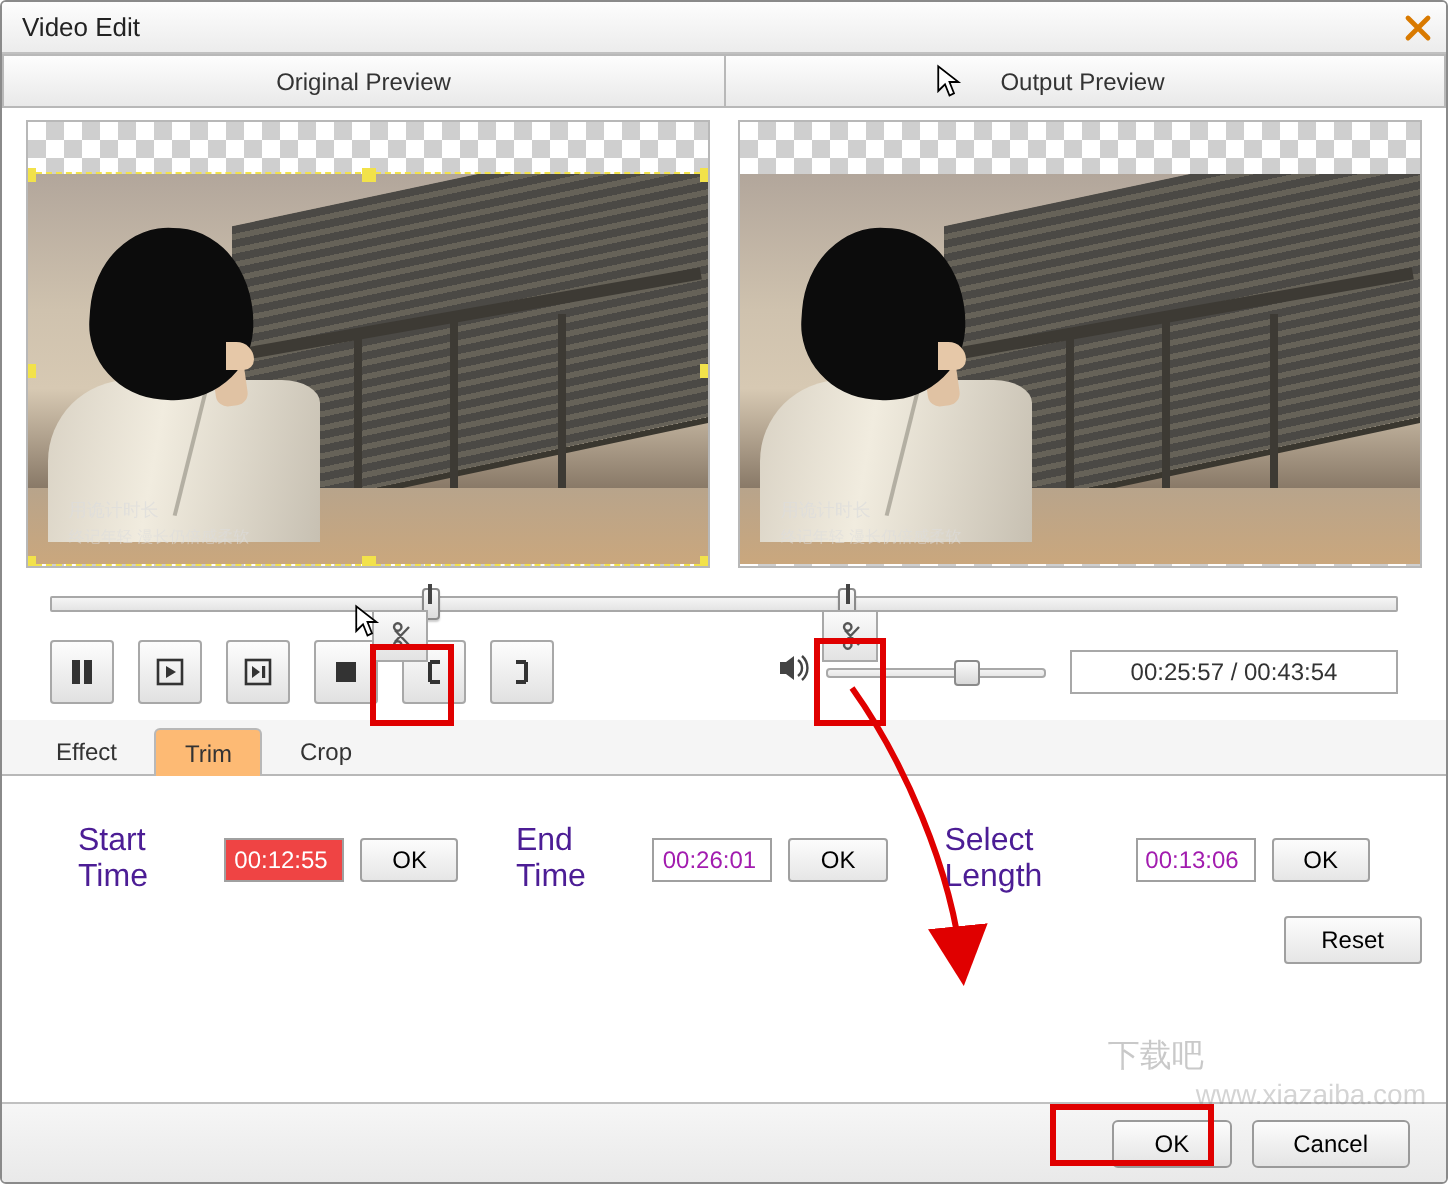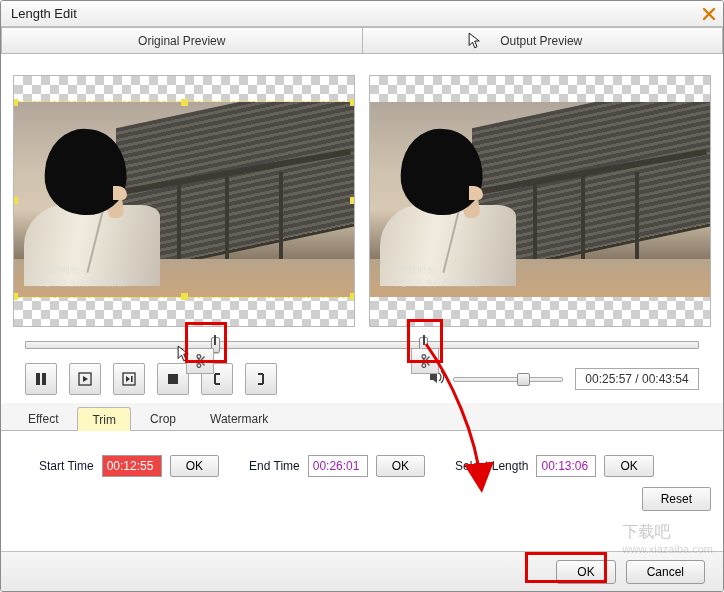--- a/index.html
+++ b/index.html
@@ -7,21 +7,21 @@
 
   .titlebar { height: 26px; background: linear-gradient(#fdfdfd,#ececec); border-bottom: 1px solid #c0c0c0; display: flex; align-items: center; padding: 0 6px 0 10px; }
   .titlebar .title { font-size: 13px; color: #222; flex: 1; }
   .close { width: 16px; height: 16px; display: flex; align-items: center; justify-content: center; cursor: pointer; }
 
   .previews-header { display: flex; height: 27px; }
   .ph-cell { flex: 1; display: flex; align-items: center; justify-content: center; font-size: 12px; color: #333; background: linear-gradient(#fdfdfd,#e9e9e9); border: 1px solid #b8b8b8; }
   .ph-cell + .ph-cell { border-left: none; }
 
   .previews { display: flex; gap: 14px; padding: 6px 12px 6px 12px; }
-  .preview-box { flex: 1; height: 252px; position: relative; background-color: #fff; background-size: 18px 18px; background-position: 0 0, 9px 9px; border: 1px solid #b8b8b8; overflow: hidden; margin-top: 15px; }
+  .preview-box { flex: 1; height: 224px; position: relative; background-color: #fff; background-size: 18px 18px; background-position: 0 0, 9px 9px; border: 1px solid #b8b8b8; overflow: hidden; }
   .checker { background-image: linear-gradient(45deg,#cfcfcf 25%,transparent 25%,transparent 75%,#cfcfcf 75%,#cfcfcf), linear-gradient(45deg,#cfcfcf 25%,#fff 25%,#fff 75%,#cfcfcf 75%,#cfcfcf); background-size: 18px 18px; background-position: 0 0, 9px 9px; }
 
   .crop-marquee { position: absolute; left: 0px; top: 26px; right: 0px; height: 195px; outline: 1px dashed #f2e24a; pointer-events: none; }
   .handle { position: absolute; width: 7px; height: 7px; background: #f2e24a; }
   .h-tl { left: -3px; top: -3px; } .h-tr { right: -3px; top: -3px; }
   .h-bl { left: -3px; bottom: -3px; } .h-br { right: -3px; bottom: -3px; }
   .h-tm { left: calc(50% - 3px); top: -3px; } .h-bm { left: calc(50% - 3px); bottom: -3px; }
   .h-ml { left: -3px; top: calc(50% - 3px); } .h-mr { right: -3px; top: calc(50% - 3px); }
 
   .video { position: absolute; left: 0; right: 0; top: 26px; height: 195px; background: linear-gradient(180deg,#b2a69b 0%, #cfc2ae 35%, #d7c9b3 55%, #7b6b5a 85%); overflow: hidden; }
@@ -57,50 +57,50 @@
   .rb2 { left: 406px; top: 318px; width: 36px; height: 44px; }
   .rb3 { left: 524px; top: 551px; width: 82px; height: 31px; }
 
   .controls { display: flex; align-items: center; gap: 12px; padding: 12px 24px 8px 24px; }
   .btn-row { display: flex; gap: 12px; }
   .sq-btn { width: 32px; height: 32px; border: 1px solid #a8a8a8; background: linear-gradient(#fdfdfd,#e1e1e1); border-radius: 2px; display: flex; align-items: center; justify-content: center; cursor: pointer; }
   .spacer { flex: 1; }
   .vol { display: flex; align-items: center; gap: 6px; }
   .slider { width: 110px; height: 5px; border: 1px solid #a8a8a8; background: linear-gradient(#f3f3f3,#e7e7e7); position: relative; border-radius: 2px; }
   .slider .knob { position: absolute; top: -5px; left: 58%; width: 13px; height: 13px; background: linear-gradient(#fafafa,#d8d8d8); border: 1px solid #8a8a8a; border-radius: 2px; }
-  .time-box { width: 124px; height: 22px; border: 1px solid #a8a8a8; background: #fff; font-size: 12px; color: #333; display: flex; align-items: center; justify-content: center; }
+  .time-box { width: 164px; height: 22px; border: 1px solid #a8a8a8; background: #fff; font-size: 12px; color: #333; display: flex; align-items: center; justify-content: center; }
 
   .tabs { display: flex; height: 28px; align-items: flex-end; border-bottom: 1px solid #b8b8b8; padding: 0 12px; gap: 4px; background: #f5f5f5; }
   .tab { padding: 5px 14px 4px; font-size: 12px; color: #333; border: 1px solid transparent; border-bottom: none; border-radius: 3px 3px 0 0; cursor: pointer; }
-  .tab.active { background: #fef9c3; border-color: #b8b8b8; position: relative; top: 1px; z-index: 2; }
+  .tab.active { background: #fdba74; border-color: #b8b8b8; position: relative; top: 1px; z-index: 2; }
 
   .panel { background: #fff; padding: 24px 38px 10px; }
   .form-row { display: flex; align-items: center; gap: 8px; }
-  .lbl { font-size: 12px; color: #0f172a; }
+  .lbl { font-size: 16px; color: #4c1d95; }
   .tinput { width: 60px; height: 22px; font-size: 12px; padding: 0 4px; border: 1px solid #a0a0a0; background: #fff; color: #a21caf; }
   .okbtn { height: 22px; padding: 0 15px; font-size: 12px; border: 1px solid #a0a0a0; background: linear-gradient(#fcfcfc,#e6e6e6); border-radius: 2px; cursor: pointer; }
   .reset-row { display: flex; justify-content: flex-end; padding: 0 12px 2px; align-items: center; }
 
   .footer { position: absolute; left: 0; right: 0; bottom: 0; height: 40px; border-top: 1px solid #c0c0c0; background: linear-gradient(#f6f6f6,#e9e9e9); display: flex; align-items: center; justify-content: flex-end; gap: 10px; padding: 0 18px; }
   .fbtn { height: 24px; padding: 0 20px; font-size: 12px; border: 1px solid #9a9a9a; background: linear-gradient(#fcfcfc,#e4e4e4); border-radius: 3px; cursor: pointer; }
 
   .cursor { position: absolute; width: 18px; height: 18px; pointer-events: none; }
 
   .arrow-svg { position: absolute; pointer-events: none; }
 
   .sel-blue { color: #fff; background: #ef4444; }
 
   .watermark { position: absolute; right: 10px; bottom: 36px; font-size: 16px; color: #888; opacity: .45; font-family: SimSun, serif; pointer-events: none; }
-  .watermark small { font-size: 11px; display: block; text-align: center; opacity: .8; }
+  .watermark small { font-size: 14px; display: block; text-align: center; opacity: .8; margin-left: 44px; }
 </style>
 </head>
 <body>
 
 <div class="titlebar">
-  <span class="title">Length Edit</span>
+  <span class="title">Video Edit</span>
   <span class="close">
     <svg width="14" height="14" viewBox="0 0 14 14">
         <path d="M2 2 L12 12 M12 2 L2 12" stroke="#d97a00" stroke-width="2.4" stroke-linecap="round"></path>
       </svg>
   </span>
 </div>
 
 <div class="previews-header">
   <div class="ph-cell">
       <span>Original Preview</span>
@@ -239,21 +239,20 @@
         <div class="knob"></div>
       </div>
   </div>
   <div class="time-box">00:25:57 / 00:43:54</div>
 </div>
 
 <div class="tabs">
   <div class="tab">Effect</div>
   <div class="tab active">Trim</div>
   <div class="tab">Crop</div>
-  <div class="tab">Watermark</div>
 </div>
 
 <div class="panel">
   <div class="form-row">
     <span class="lbl">Start Time</span>
     <input class="tinput sel-blue" id="start-in" value="00:12:55" style="">
     <button class="okbtn">OK</button>
     <span style="width:14px"></span>
     <span class="lbl">End Time</span>
     <input class="tinput" value="00:26:01" style="">

